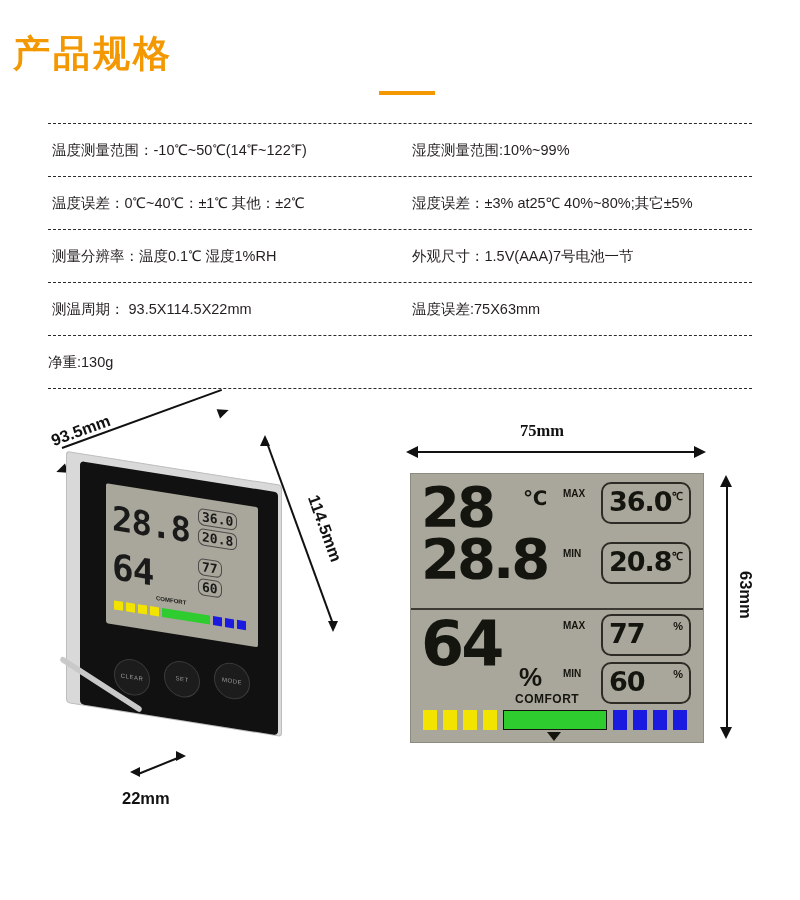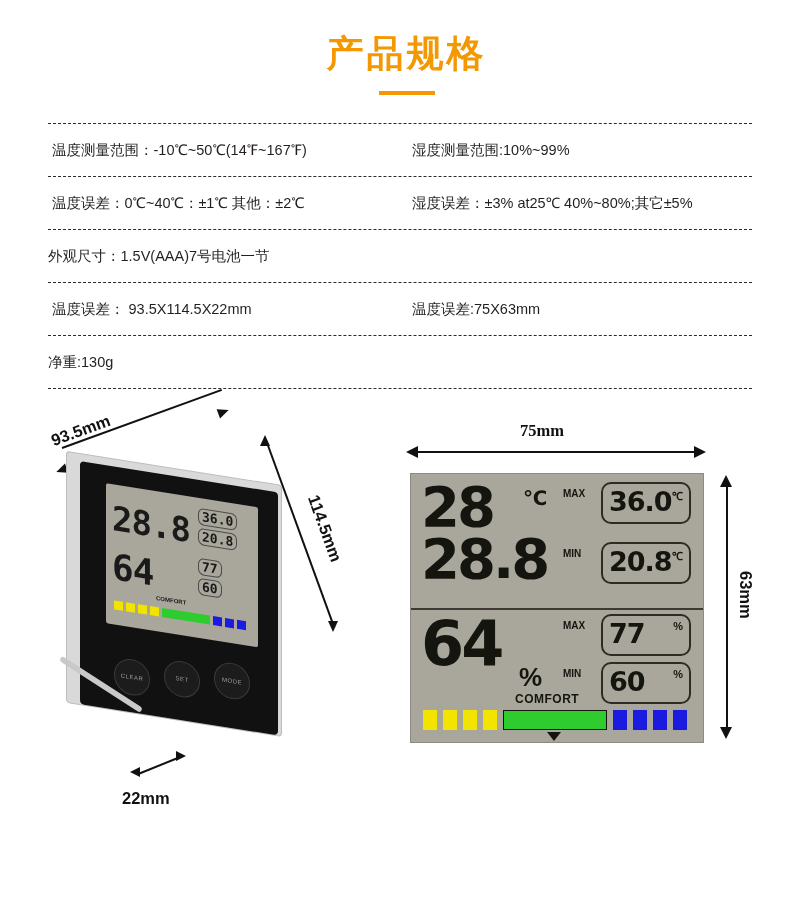--- a/index.html
+++ b/index.html
@@ -11,21 +11,20 @@
     height: 900px;
     background: #ffffff;
     font-family: "Liberation Sans", sans-serif;
     color: #231f20;
     position: relative;
     overflow: hidden;
   }
 
   
   .title-wrap {
-    text-align: center;
     padding-top: 34px;
     margin-left: 13px;
   }
   .page-title {
     font-family: "Liberation Sans", sans-serif;
     font-size: 37px;
     font-weight: bold;
     color: #f39800;
     letter-spacing: 3px;
     line-height: 1.1;
@@ -332,35 +331,36 @@
 <body>
 
 <div class="title-wrap">
   <div class="page-title">产品规格</div>
   <div class="title-rule"></div>
 </div>
 
 <div class="spec-table">
 
   <div class="spec-row">
-    <div class="spec-cell left">温度测量范围：-10℃~50℃(14℉~167℉)</div>
+    <div class="spec-cell left">温度测量范围：-10℃~50℃(14℉~122℉)</div>
     <div class="spec-cell right">湿度测量范围:10%~99%</div>
   </div>
 
   <div class="spec-row">
     <div class="spec-cell left">温度误差：0℃~40℃：±1℃  其他：±2℃</div>
     <div class="spec-cell right">湿度误差：±3%  at25℃  40%~80%;其它±5%</div>
   </div>
 
   <div class="spec-row">
+    <div class="spec-cell left">测量分辨率：温度0.1℃  湿度1%RH</div>
     <div class="spec-cell right">外观尺寸：1.5V(AAA)7号电池一节</div>
   </div>
 
   <div class="spec-row">
-    <div class="spec-cell left">温度误差： 93.5X114.5X22mm</div>
+    <div class="spec-cell left">测温周期： 93.5X114.5X22mm</div>
     <div class="spec-cell right">温度误差:75X63mm</div>
   </div>
 
   <div class="spec-row">
     <div class="spec-cell right">净重:130g</div>
   </div>
 
 </div>
 
 <div class="figures">

